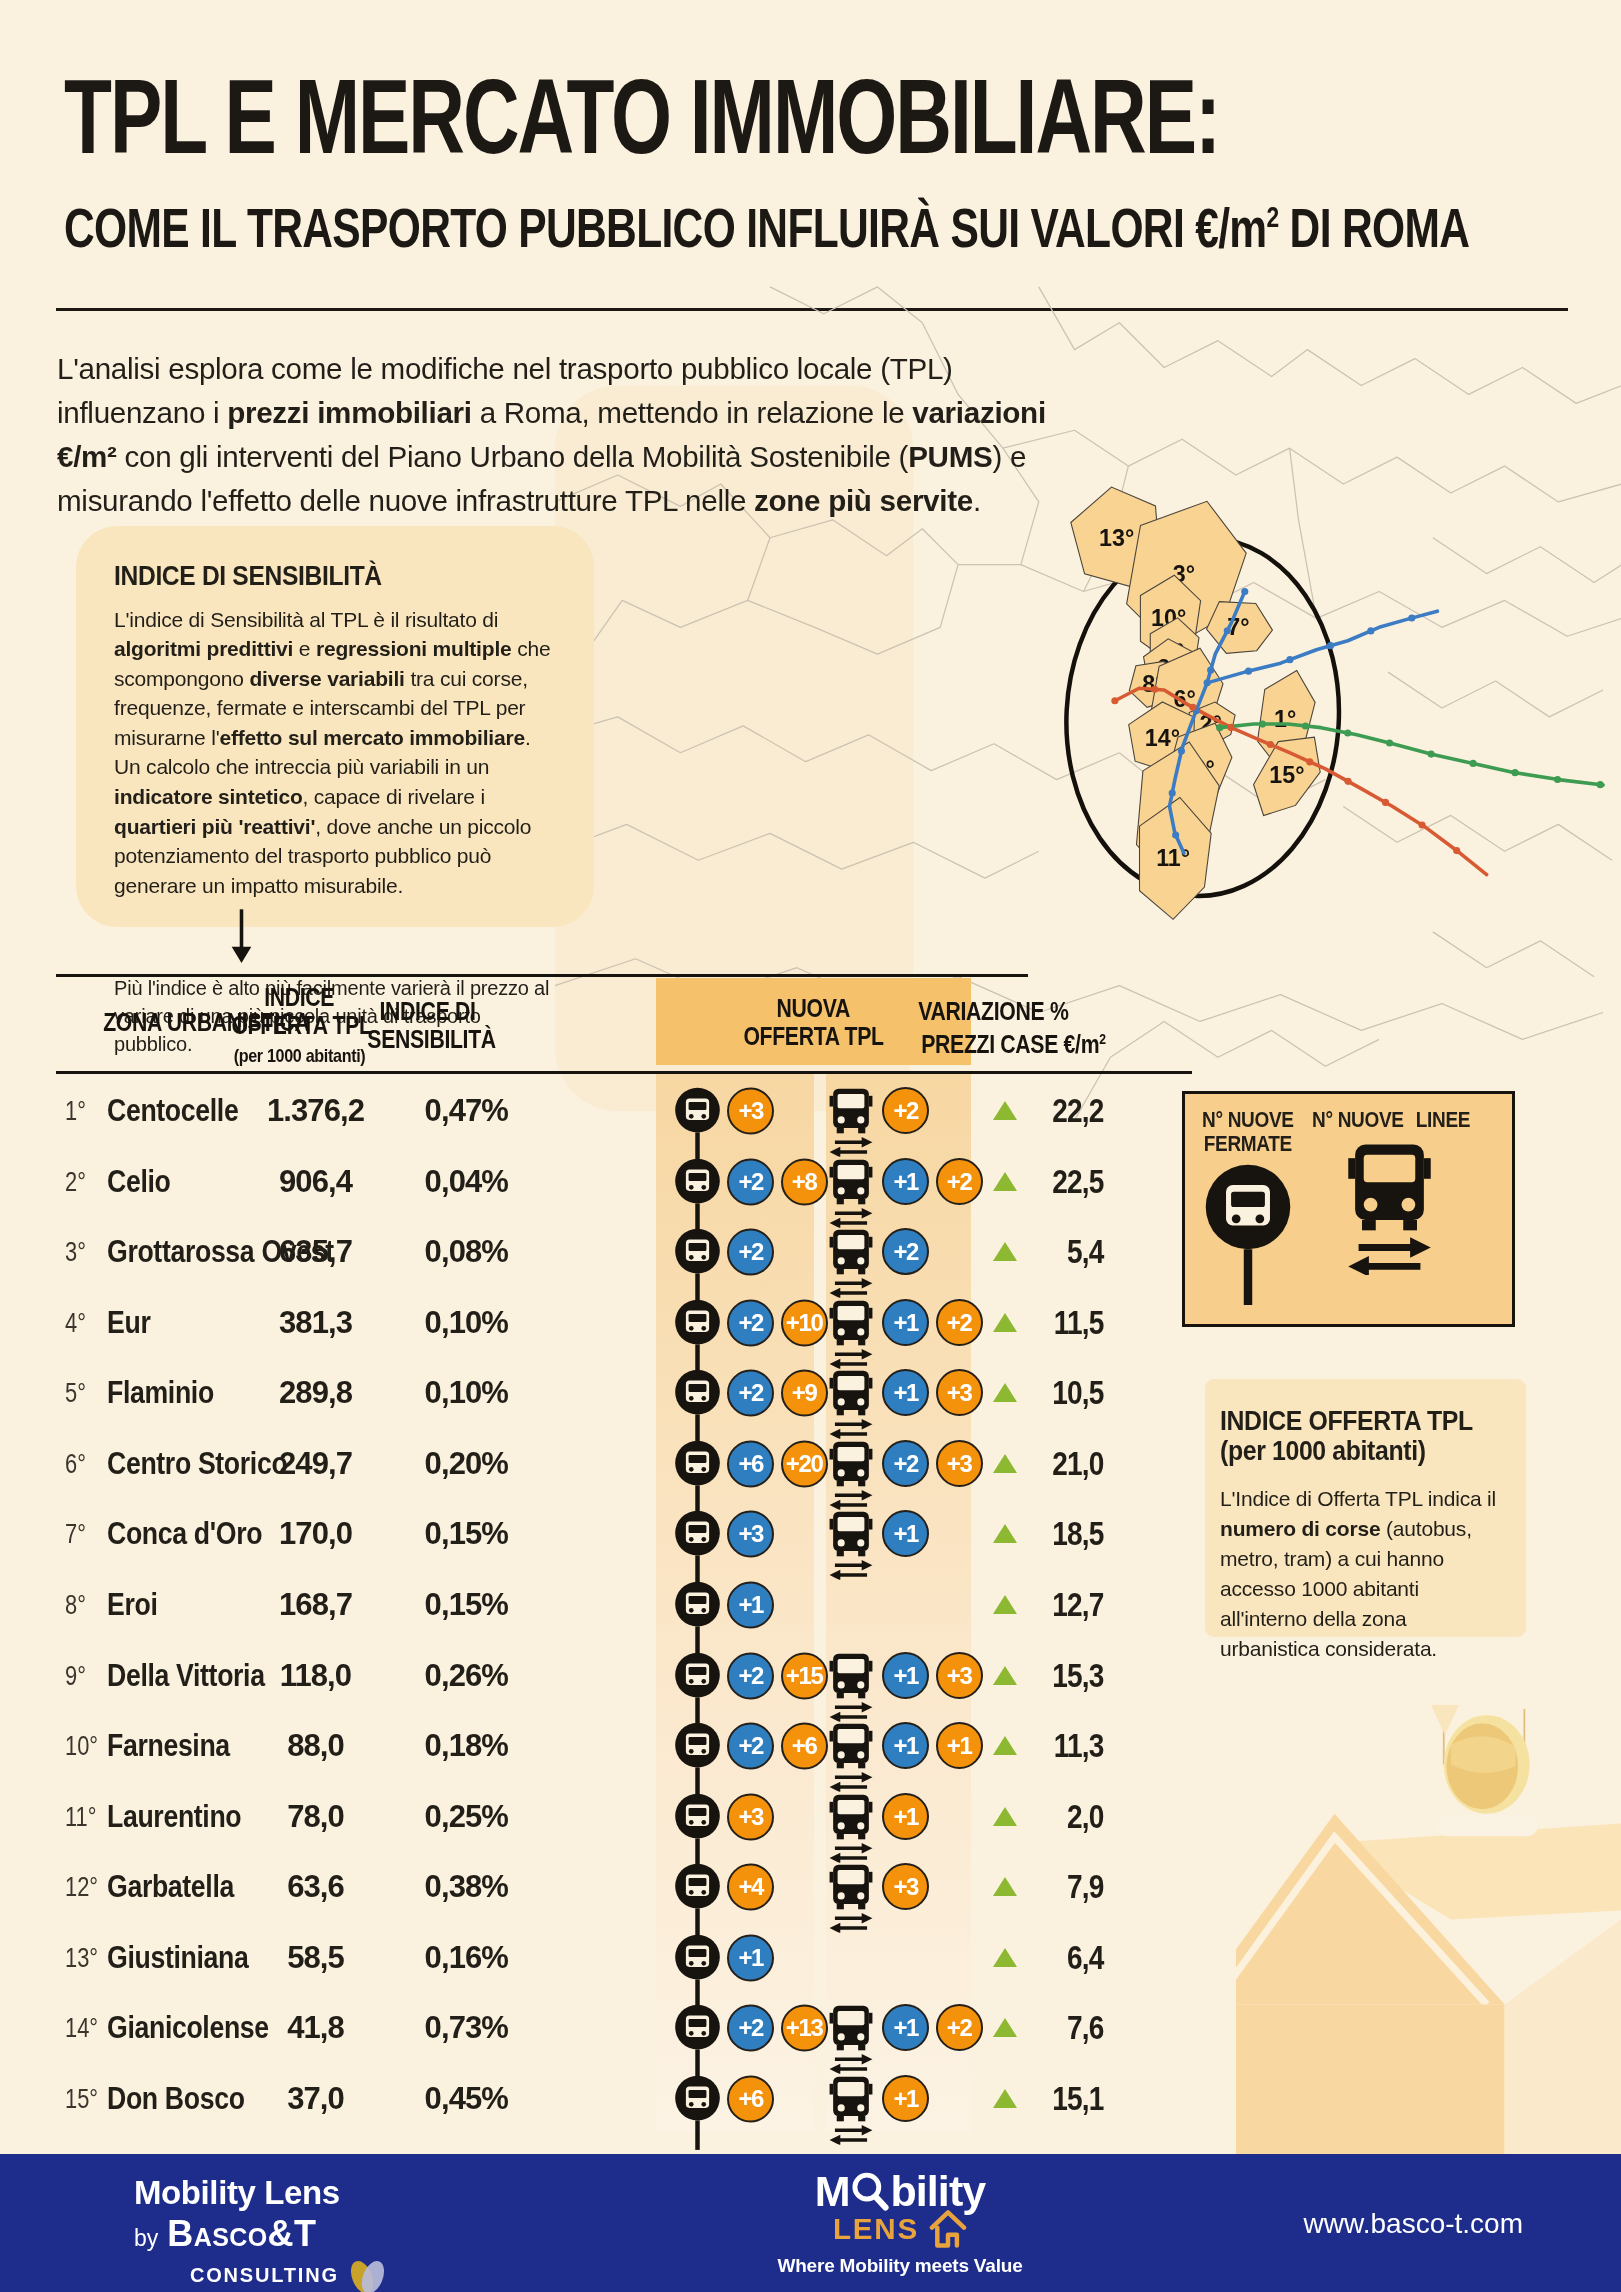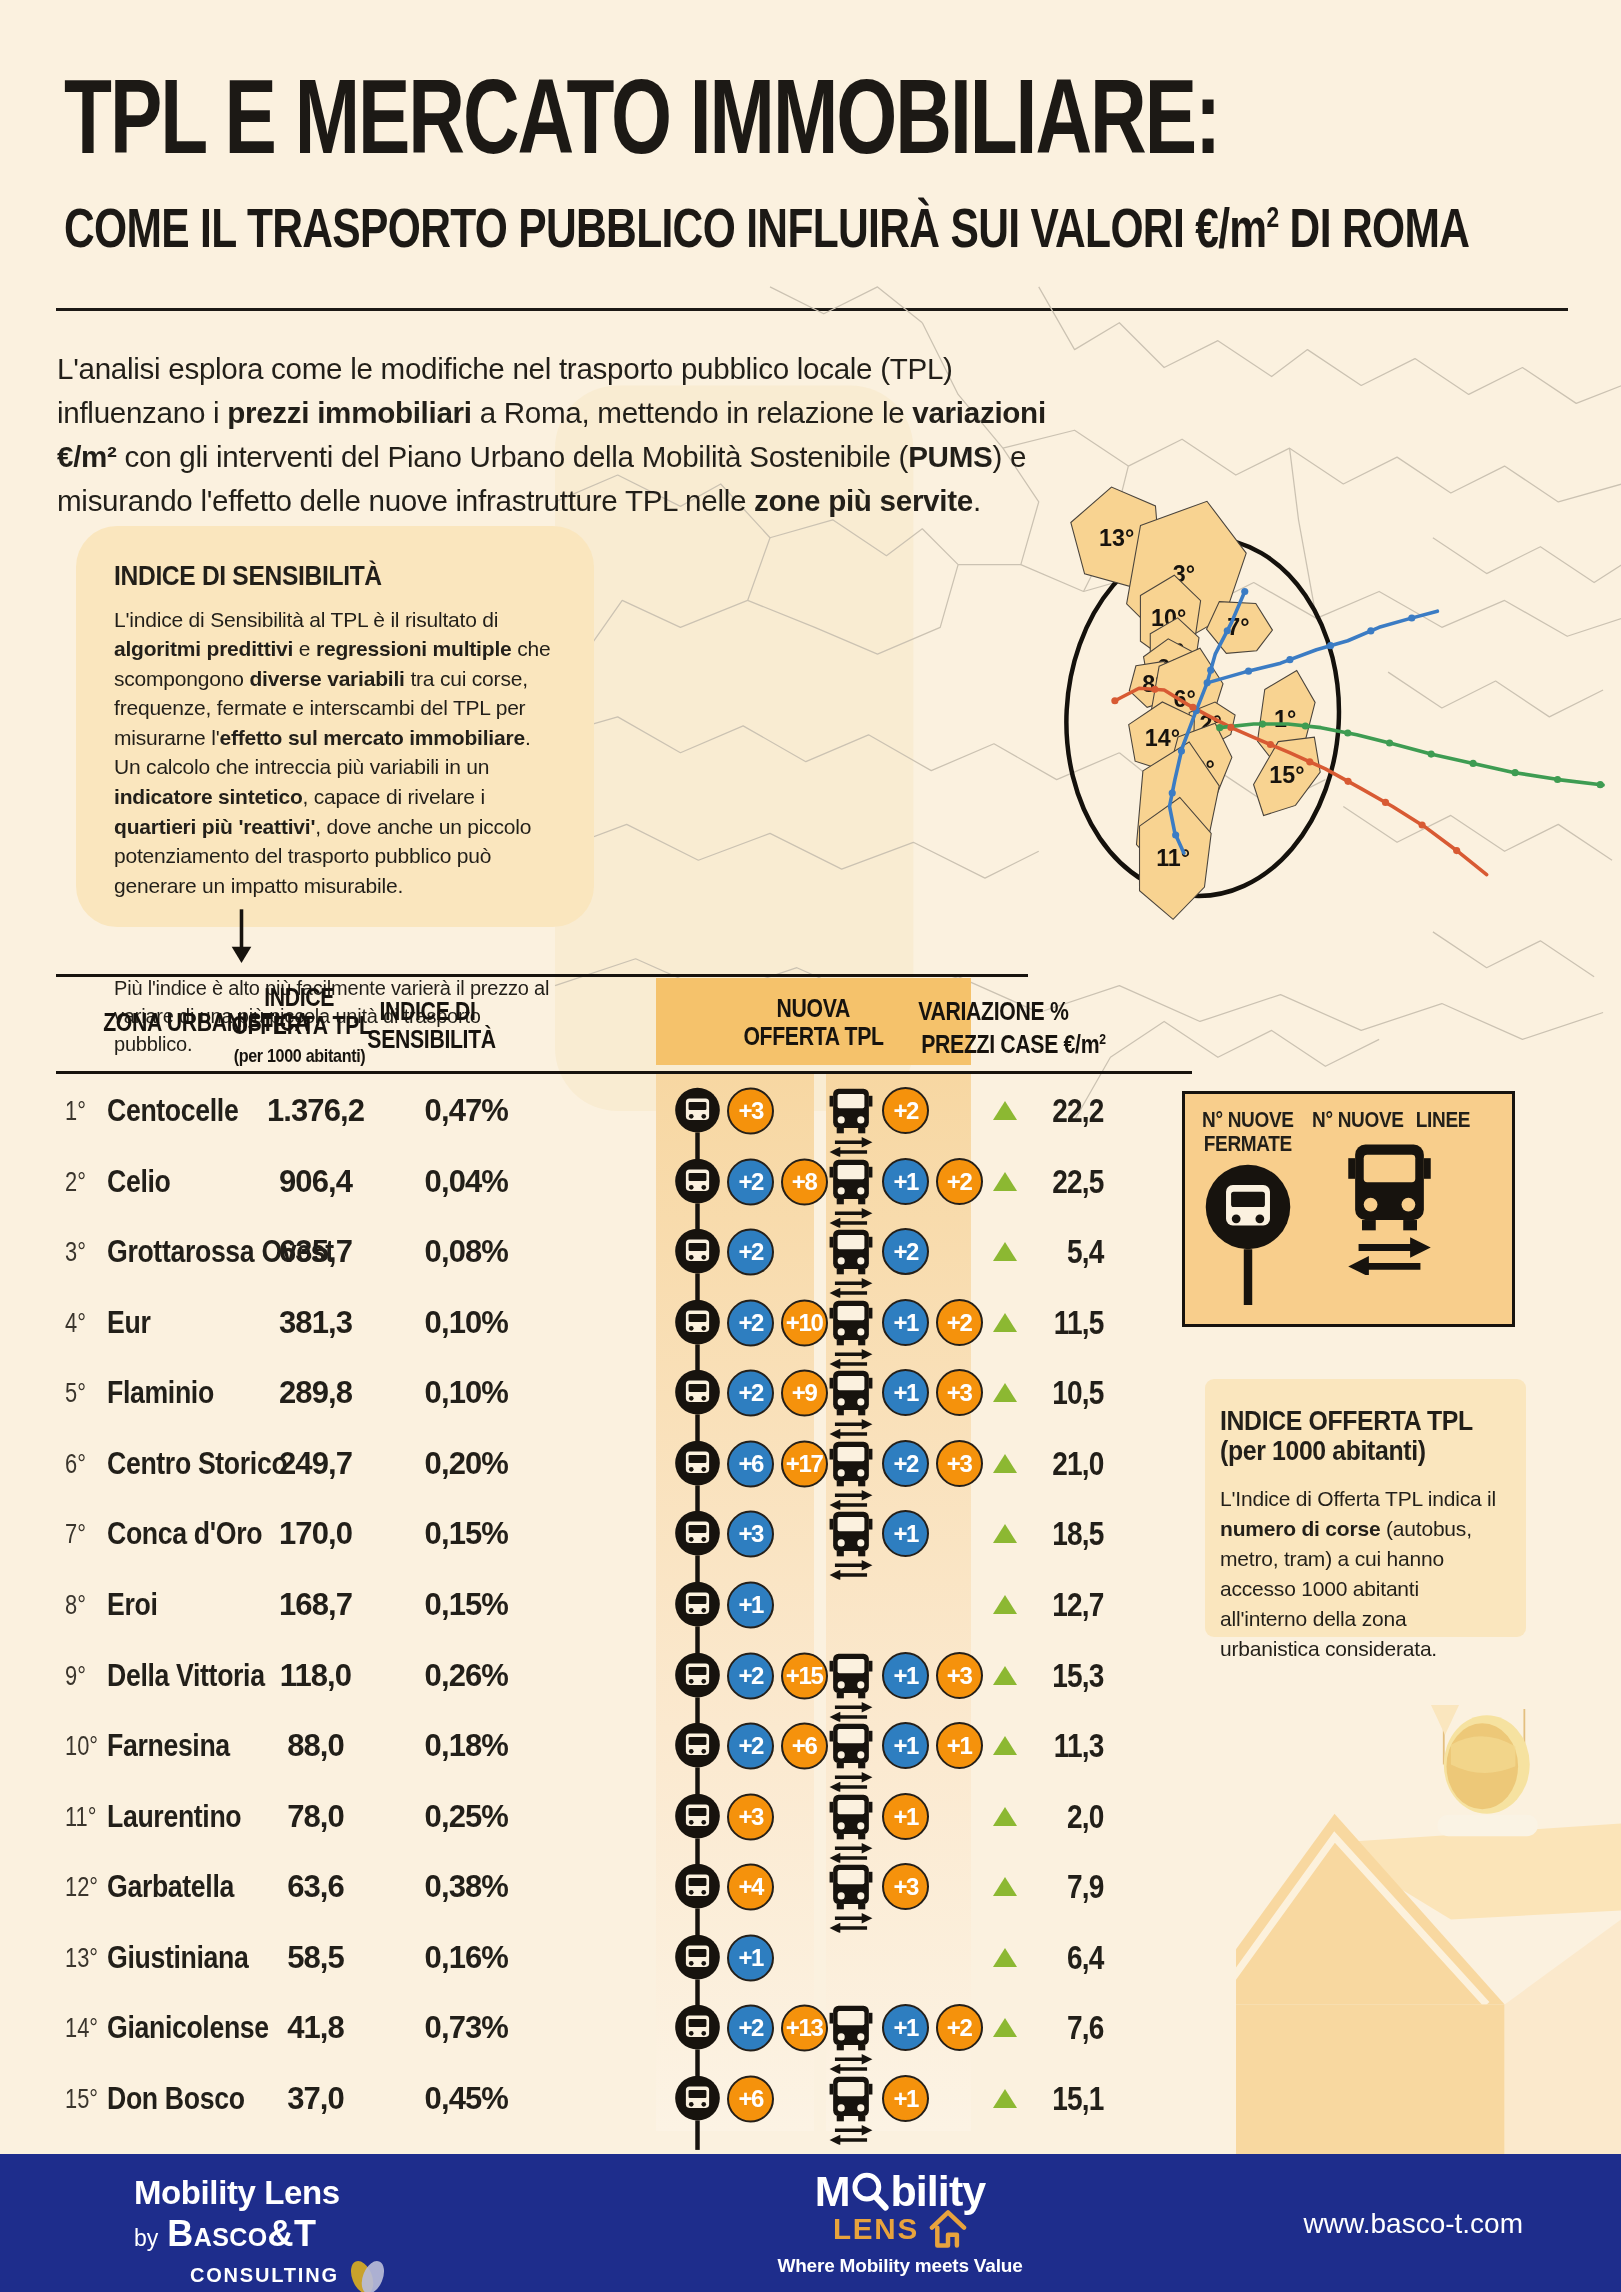--- a/index.html
+++ b/index.html
@@ -504,21 +504,21 @@
             <svg width="47" height="75" viewBox="0 0 52 84" style="transform:translateY(13.4px)">
               <circle cx="26" cy="26" r="25" fill="#17130E"></circle>
               <rect x="13" y="13" width="26" height="24" rx="4" fill="#FBF1DF"></rect>
               <rect x="16" y="17" width="20" height="9" rx="1.5" fill="#17130E"></rect>
               <circle cx="19" cy="33" r="2.6" fill="#17130E"></circle>
               <circle cx="33" cy="33" r="2.6" fill="#17130E"></circle>
               <rect x="23.5" y="51" width="5" height="33" fill="#17130E"></rect>
             </svg>
           </span>
           <span class="badge blue">+6</span>
-          <span class="badge orange">+17</span>
+          <span class="badge orange">+20</span>
         </span>
         <span class="cell c-linee">
           <span class="iconwrap">
             <svg width="50" height="70" viewBox="0 0 56 78" style="transform:translateY(10.7px)">
               <rect x="4" y="10" width="4" height="12" fill="#17130E"></rect>
               <rect x="48" y="10" width="4" height="12" fill="#17130E"></rect>
               <rect x="8" y="2" width="40" height="44" rx="6" fill="#17130E"></rect>
               <rect x="13" y="8" width="30" height="16" rx="2" fill="#FBF1DF"></rect>
               <circle cx="17" cy="37" r="4" fill="#FBF1DF"></circle>
               <circle cx="39" cy="37" r="4" fill="#FBF1DF"></circle>

